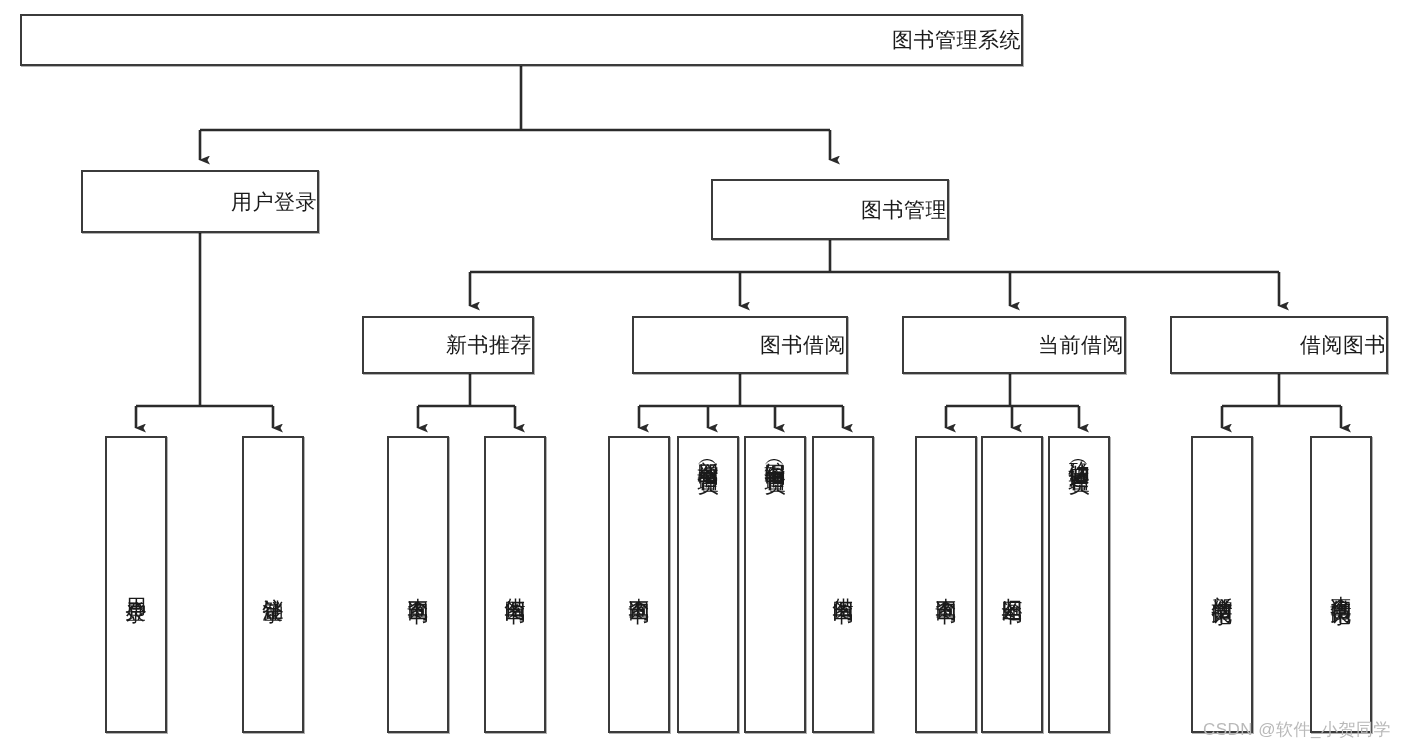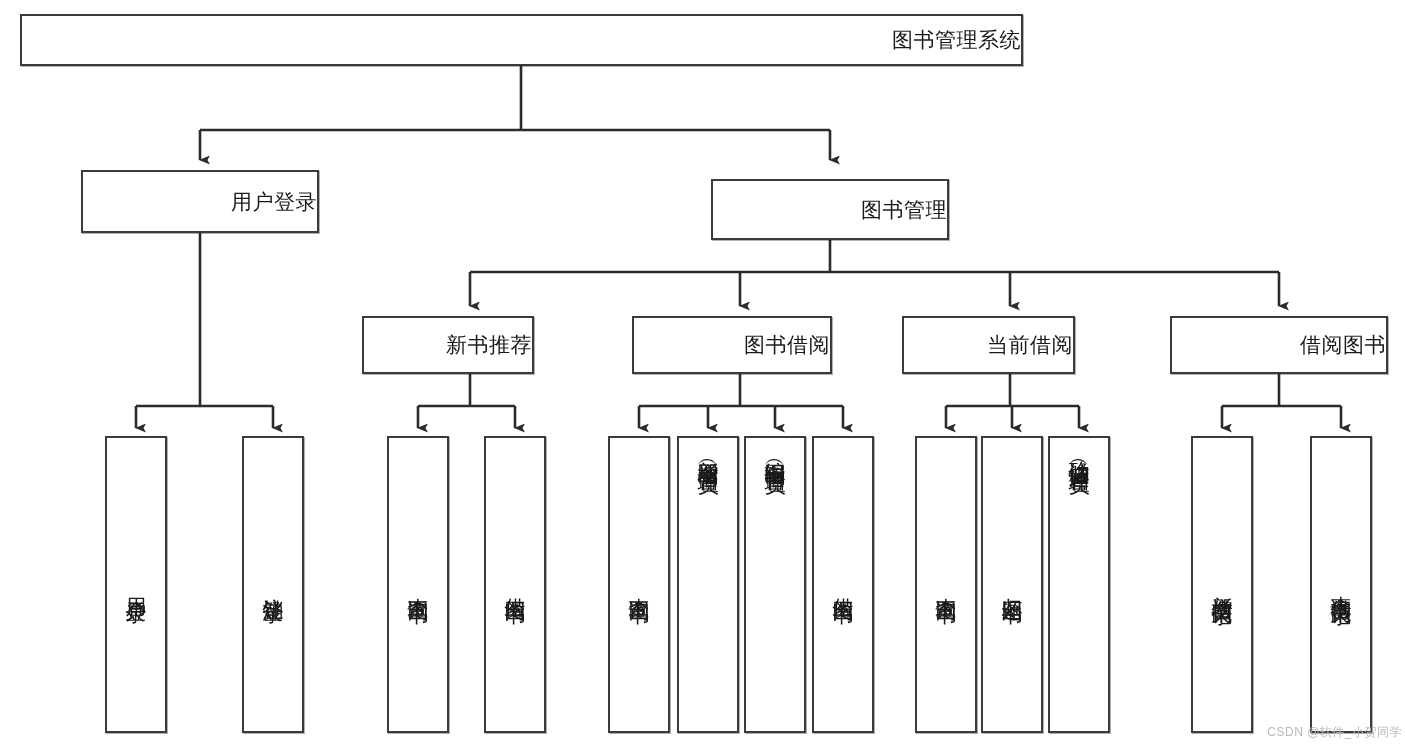--- a/index.html
+++ b/index.html
@@ -64,23 +64,23 @@
     line-height: 1.05;
     letter-spacing: 2px;
     white-space: nowrap;
   }
   .node.vert.centered {
     align-items: center;
     padding-top: 0;
   }
   #watermark {
     position: absolute;
-    right: 3px;
+    right: 14px;
     bottom: 6px;
-    font-size: 12px;
+    font-size: 17px;
     color: #b9b9b9;
     letter-spacing: 0.5px;
     white-space: nowrap;
     font-family: "Liberation Sans", "DejaVu Sans", sans-serif;
   }
 </style>
 </head>
 <body>
 
 <div id="diagram-root">
@@ -156,24 +156,24 @@
   <div class="node horiz" style="left:81px; top:170px; width:238px; height:63px;">
     <span class="node-label">用户登录</span>
   </div>
   <div class="node horiz" style="left:711px; top:170px; width:238px; height:61px;margin-top:9px;">
     <span class="node-label">图书管理</span>
   </div>
 
   <div class="node horiz" style="left:362px; top:316px; width:172px; height:58px;">
     <span class="node-label">新书推荐</span>
   </div>
-  <div class="node horiz" style="left:632px; top:316px; width:200px; height:58px;">
+  <div class="node horiz" style="left:632px; top:316px; width:216px; height:58px;">
     <span class="node-label">图书借阅</span>
   </div>
-  <div class="node horiz" style="left:902px; top:316px; width:173px; height:58px;">
+  <div class="node horiz" style="left:902px; top:316px; width:224px; height:58px;">
     <span class="node-label">当前借阅</span>
   </div>
   <div class="node horiz" style="left:1170px; top:316px; width:218px; height:58px;">
     <span class="node-label">借阅图书</span>
   </div>
 
   <div class="node vert centered" style="left:105px; top:436px; width:62px; height:297px;">
     <span class="node-label">用户登录</span>
   </div>
   <div class="node vert centered" style="left:242px; top:436px; width:62px; height:297px;">

